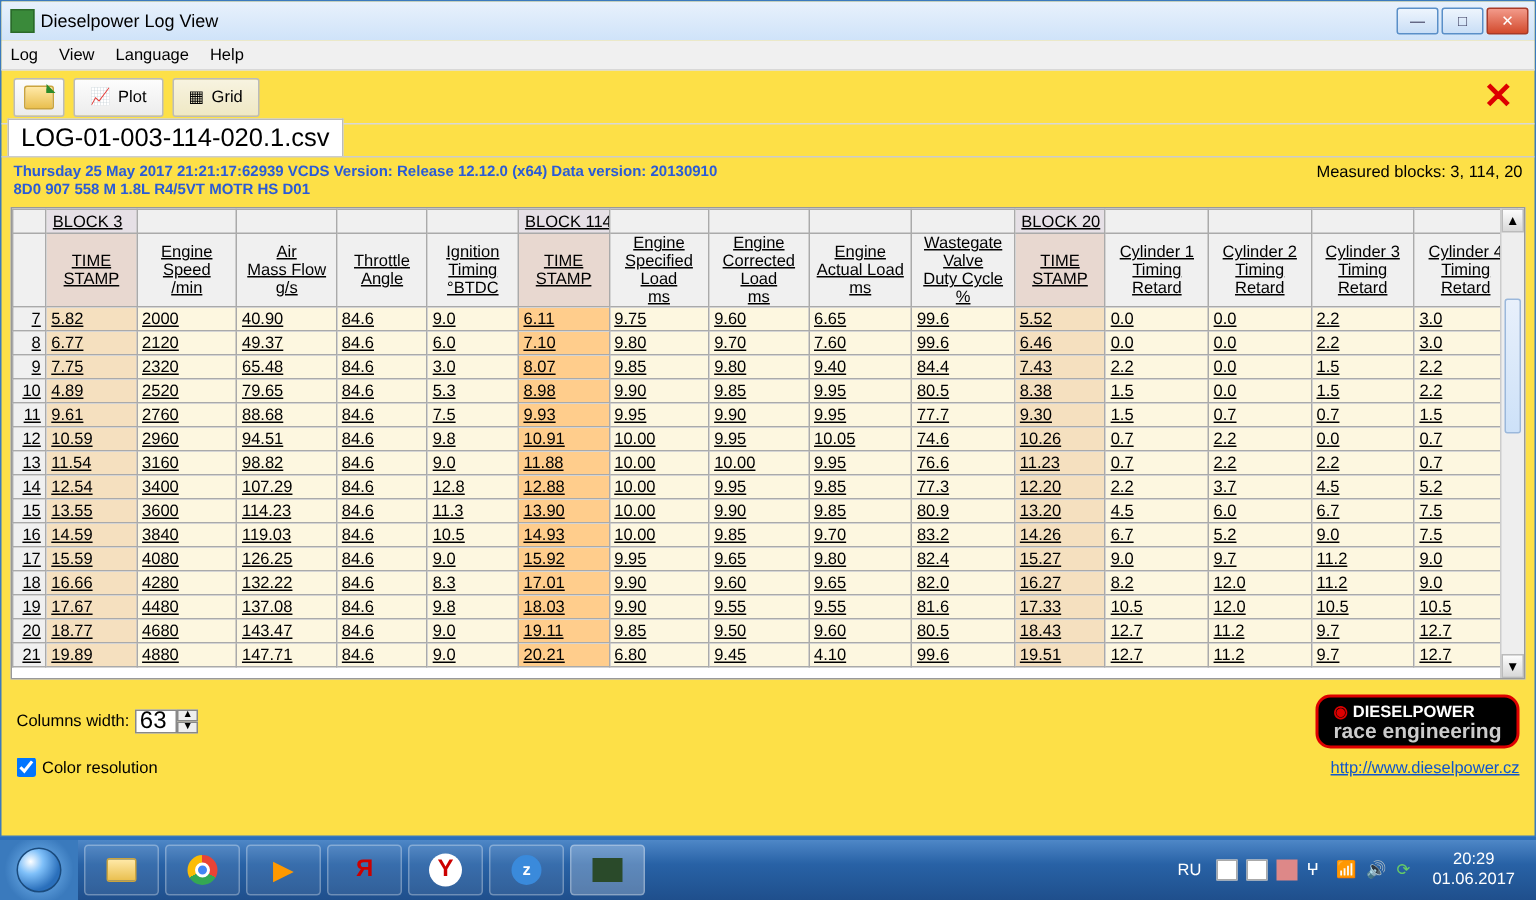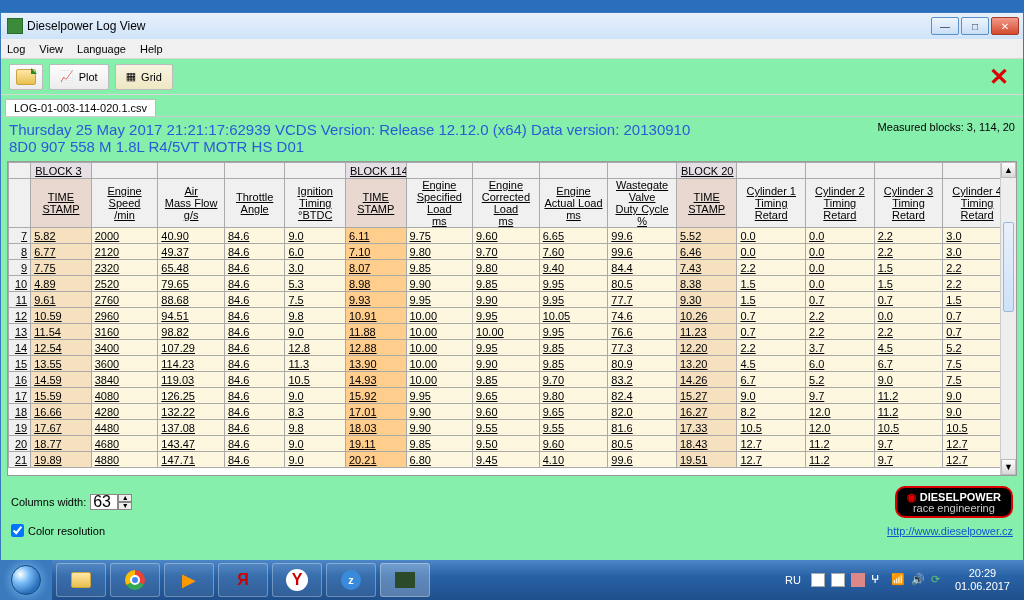--- a/index.html
+++ b/index.html
@@ -1,43 +1,43 @@
 <!DOCTYPE html>
 <html><head>
 <meta charset="utf-8">
 <style>
 * { box-sizing: border-box; margin: 0; padding: 0; font-family: Tahoma, sans-serif; font-size: 11px; }
 html, body { width: 1024px; height: 600px; overflow: hidden; background: #2a6fbb; }
 
 
-.window { position: absolute; left: 0; top: 12px; width: 1024px; height: 558px; background: #86efac; border: 1px solid #3a7abd; }
+.window { position: absolute; left: 0; top: 0; width: 1024px; height: 558px; background: #fde047; border: 1px solid #3a7abd; }
 .titlebar { height: 26px; background: linear-gradient(#e8f1fc, #cfe3f9); display: flex; align-items: center; padding-left: 6px; }
 .titlebar .title { flex: 1; margin-left: 4px; font-size: 12px; color: #000; }
 .titlebar .winicons { display: flex; gap: 2px; margin-right: 4px; }
 .titlebar .winbtn { width: 28px; height: 18px; border: 1px solid #5a8fc8; border-radius: 2px; background: linear-gradient(#eef5fd,#c9def6); display: flex; align-items: center; justify-content: center; font-size: 10px; color: #335; }
 .titlebar .winbtn.close { background: linear-gradient(#f29a8a,#d34b2e); color: #fff; border-color: #a83a28; }
 
 
 .menubar { height: 20px; display: flex; align-items: center; padding: 0 6px; gap: 14px; background: #f0f0f0; border-bottom: 1px solid #d8d8d8; }
 .menubar span { cursor: default; }
 
 
 .toolbar { height: 36px; display: flex; align-items: center; padding: 0 8px; gap: 6px; border-bottom: 1px solid #d8d8d8; }
 .tbutton { height: 26px; padding: 0 10px; border: 1px solid #bbb; border-radius: 2px; background: linear-gradient(#fdfdfd,#ececec); display: flex; align-items: center; gap: 5px; font-size: 12px; }
 .tbutton.icononly { padding: 0 6px; }
 .tbutton.active { background: linear-gradient(#f7f3e0,#efe8c4); }
 .close-x { margin-left: auto; color: #d00; font-size: 24px; font-weight: bold; margin-right: 6px; }
 
 
 .tabstrip { height: 22px; padding-left: 4px; display: flex; align-items: flex-end; border-bottom: 1px solid #ccc; }
-.tab { border: 1px solid #bbb; border-bottom: none; padding: 2px 8px; background: #fff; font-size: 11px; }
+.tab { border: 1px solid #bbb; border-bottom: none; padding: 2px 8px; background: #fff; font-size: 17px; }
 
 
 .infolines { padding: 4px 8px 2px 8px; }
-.infolines .blue { color: #2a5bd7; font-size: 15px; }
+.infolines .blue { color: #2a5bd7; font-size: 10px; font-weight: bold; }
 .infolines .row { display: flex; }
 .infolines .row .spacer { flex: 1; }
 .infolines .right { color: #000; }
 
 
 .gridwrap { margin: 4px 6px; border: 1px solid #999; height: 315px; position: relative; background: #fff; overflow: hidden; text-decoration: underline; }
 .gridscroll { overflow: hidden; height: 100%; }
 table { border-collapse: collapse; table-layout: fixed; width: 1004px; }
 th, td { border: 1px solid #aaa; height: 16px; padding: 0 3px; overflow: hidden; white-space: nowrap; font-size: 11px; }
 th { background: #f0f0f0; font-weight: normal; text-align: center; }
@@ -55,21 +55,21 @@
 
 
 .bottom { padding: 6px 10px; display: flex; flex-direction: column; gap: 6px; }
 .bottom-row { display: flex; align-items: center; }
 .spinner { display: inline-flex; align-items: center; margin-left: 4px; }
 .spinner input { width: 28px; height: 16px; border: 1px solid #888; font-size: 16px; padding-left:2px;}
 .spinner .arrows { display:flex; flex-direction:column; }
 .spinner .arrows div { width:14px; height:8px; border:1px solid #888; background:#eee; font-size:7px; line-height:6px; text-align:center; }
 .check { display: flex; align-items: center; gap: 4px; }
 .dp-logo { margin-left: auto; background: #000; color: #fff; padding: 2px 10px; border-radius: 10px; border: 2px solid #d00; font-weight: bold; font-size: 12px; }
-.dp-logo small { color:#ccc; font-weight:normal; font-size:11px; display:block; text-align:center; margin-top:-2px;}
+.dp-logo small { color:#ccc; font-weight:bold; font-size:14px; display:block; text-align:left; margin-top:-2px;}
 .link { color: #15c; text-decoration: underline; }
 
 
 .taskbar { position: absolute; left: 0; right: 0; bottom: 0; height: 40px; background: linear-gradient(#4e87c7,#2862a6 40%, #1f4f8c); display: flex; align-items: center; padding-right: 6px; }
 .start { width: 52px; height: 40px; background: radial-gradient(circle at 50% 50%, #7fc0f9 0%, #3a7abd 70%); display:flex; align-items:center; justify-content:center; }
 .orb { width:30px; height:30px; border-radius:50%; background: radial-gradient(circle at 30% 30%, #fff 0%, #7fc0f9 30%, #2a6fbb 70%); border:1px solid #1a4a7c; position:relative; }
 .tbaritem { width: 50px; height: 34px; margin-left: 4px; border: 1px solid rgba(255,255,255,0.3); border-radius: 3px; display:flex; align-items:center; justify-content:center; background: rgba(255,255,255,0.08); }
 .tbaritem.active { background: rgba(255,255,255,0.25); }
 .tray { margin-left: auto; display: flex; align-items: center; color: #fff; font-size: 11px; gap: 10px; padding-right: 8px; }
 .tray .clock { text-align: center; line-height: 13px; }

